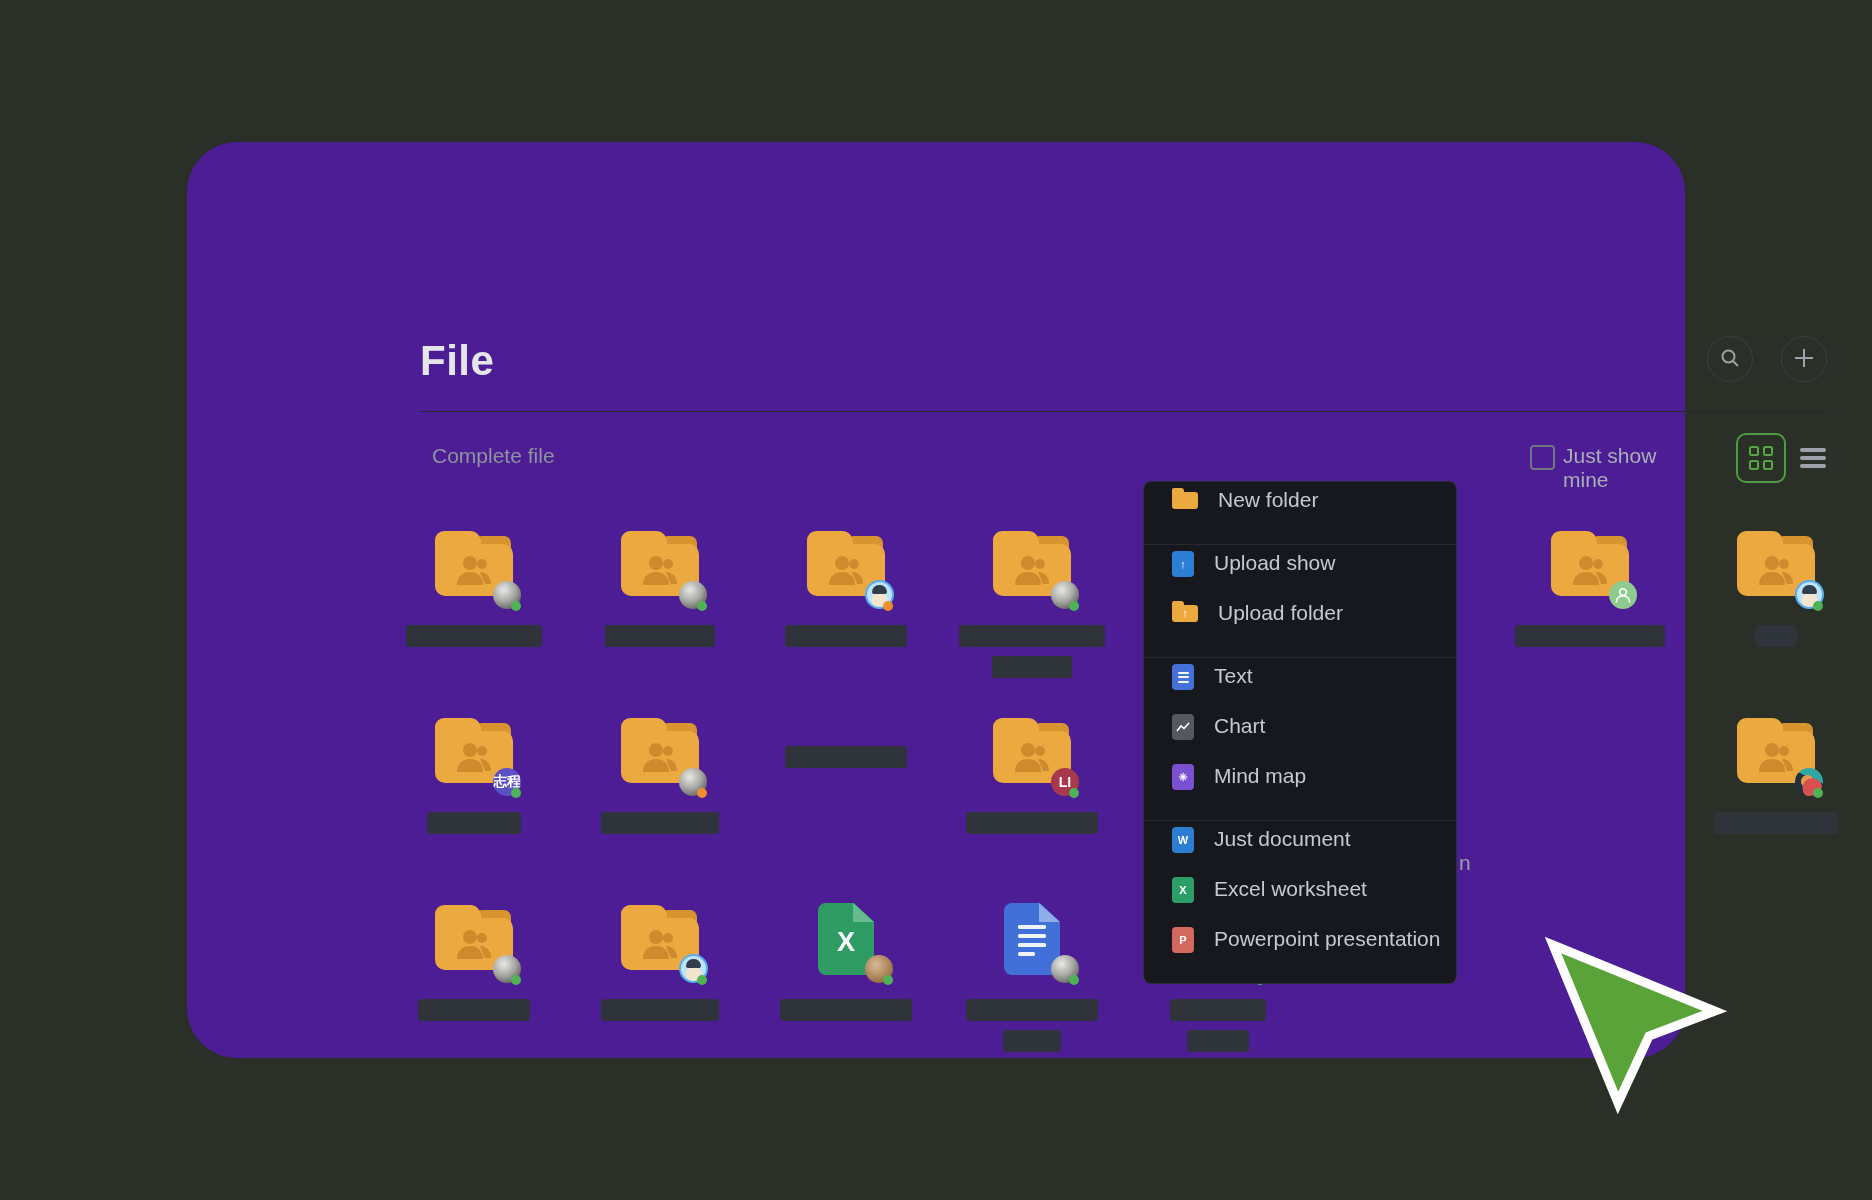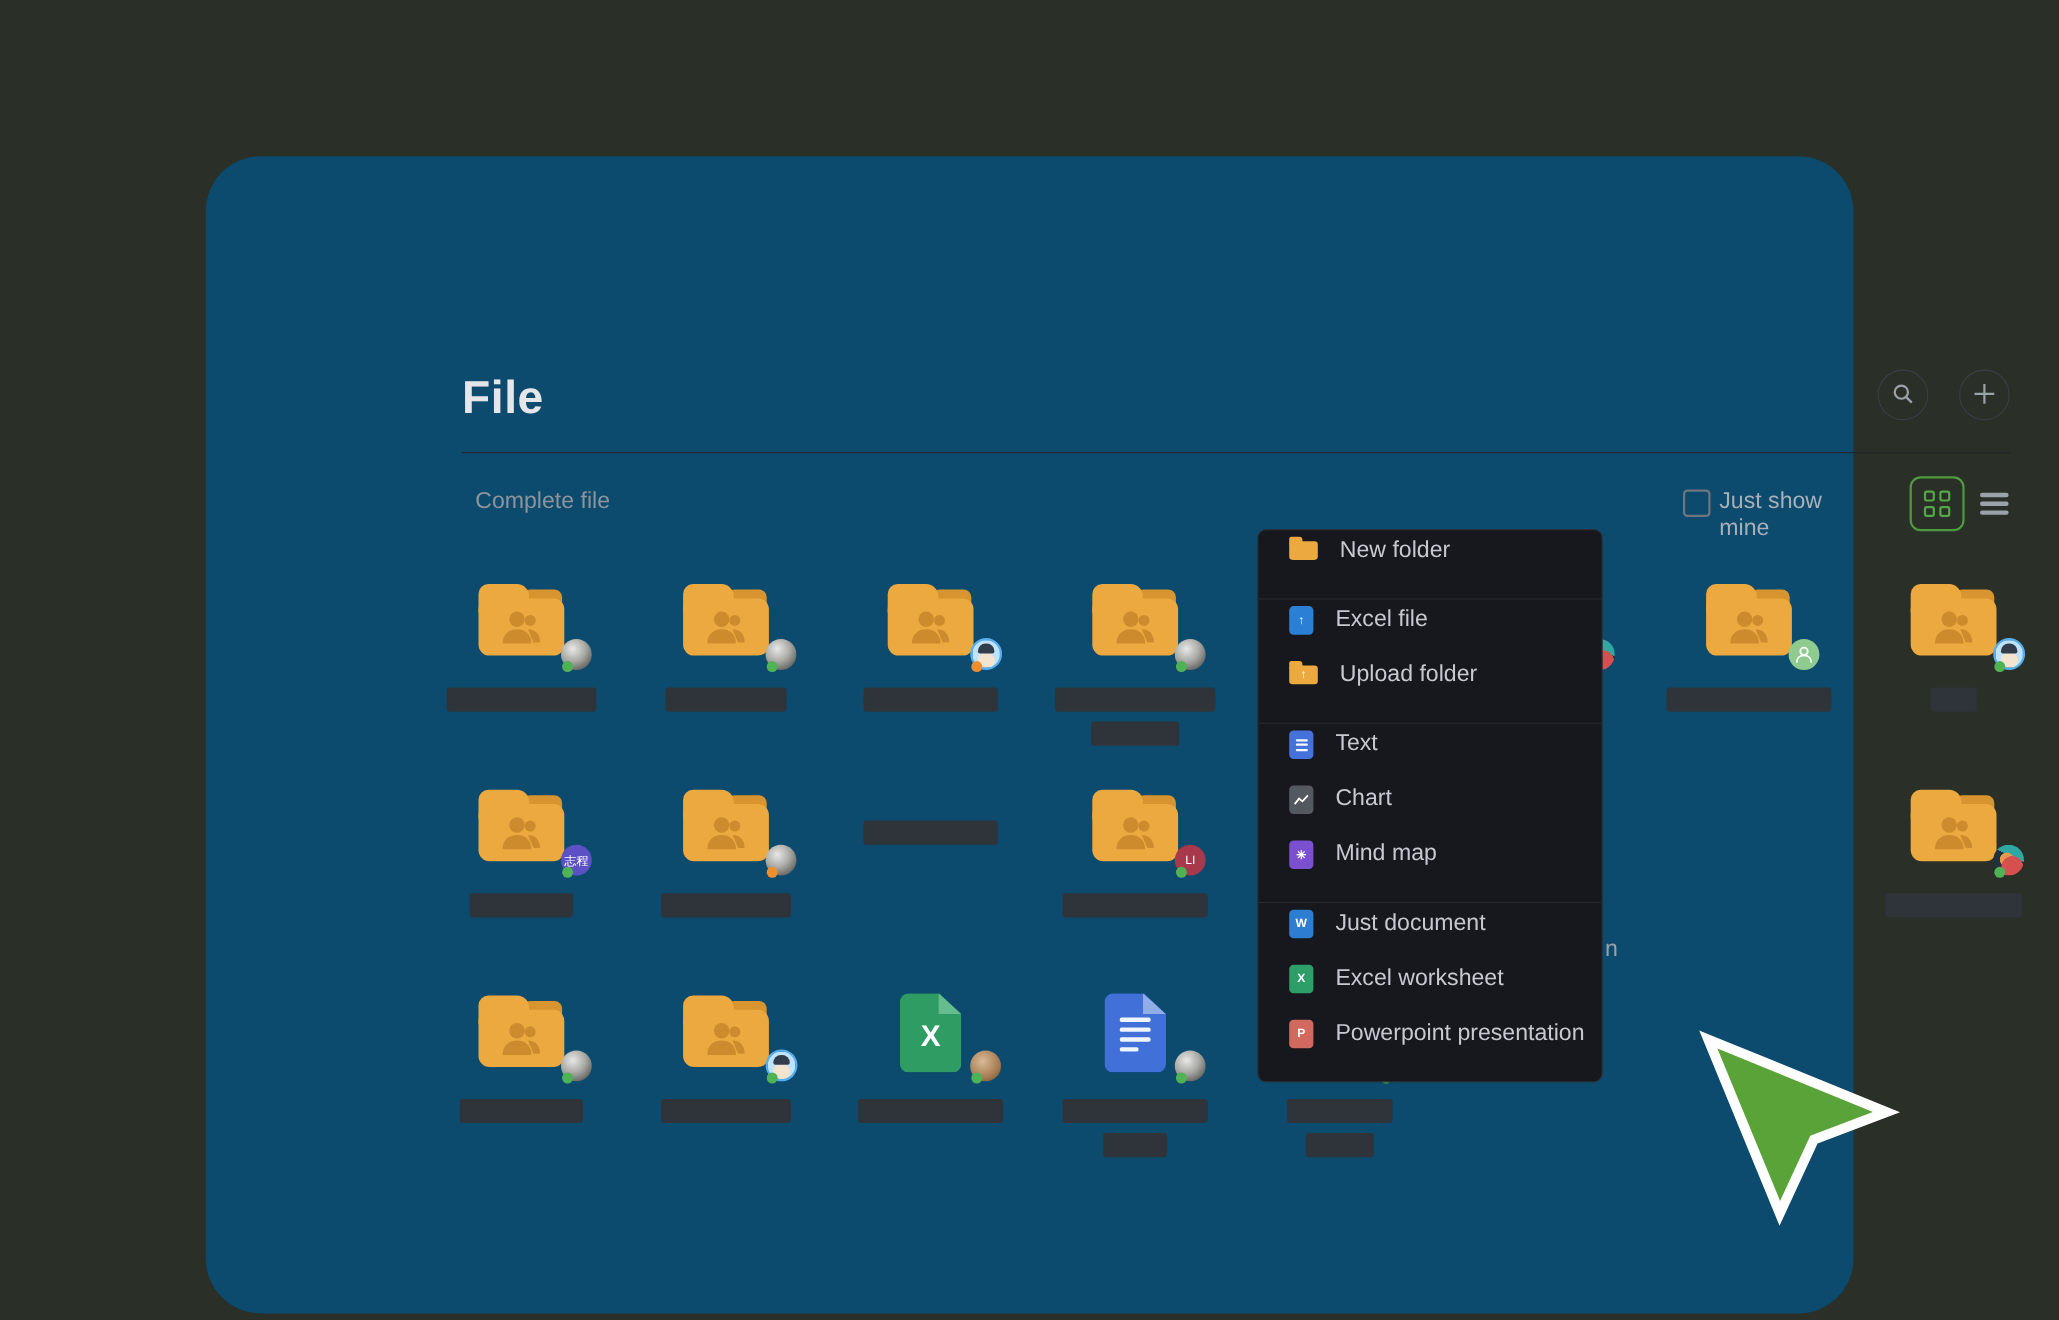--- a/index.html
+++ b/index.html
@@ -1,19 +1,19 @@
 <!DOCTYPE html>
 <html><head>
 <meta charset="utf-8">
 <style>
   html,body{margin:0;padding:0;background:#2A2F27;}
   body{width:1872px;height:1200px;position:relative;overflow:hidden;
        font-family:"Liberation Sans", sans-serif;}
-  .card{position:absolute;left:187px;top:142px;width:1498px;height:1052px;
-        background:#0c4a6e;border-radius:50px;}
+  .card{position:absolute;left:187px;top:142px;width:1498px;height:916px;
+        background:#4c1d95;border-radius:50px;}
   
   .title{position:absolute;left:233px;top:195px;font-size:42px;font-weight:bold;
          color:#E4E6E9;letter-spacing:.5px;}
   .hbtn{position:absolute;width:46px;height:46px;border-radius:50%;
         border:1.5px solid #3A3F45;top:194px;display:flex;align-items:center;
         justify-content:center;cursor:pointer;background:transparent;}
   .hbtn.search{left:1520px;} .hbtn.add{left:1594px;}
   .hdr-divider{position:absolute;left:233px;top:269px;width:1408px;height:1px;
         background:#23262B;}
   
@@ -48,23 +48,23 @@
   .icon-file .fold{position:absolute;top:0;right:0;width:21px;height:19px;
         clip-path:polygon(0 0,100% 100%,0 100%);}
   .icon-file.excel .fold{background:#66BB8F;}
   .icon-file.doc .fold{background:#8FAEE8;}
   .icon-file .letter{color:#fff;font-size:27px;font-weight:bold;margin-top:6px;}
   .doclines{width:28px;margin-top:8px;}
   .doclines i{display:block;height:3.5px;background:rgba(255,255,255,.92);
         border-radius:1.5px;margin-bottom:5.5px;}
   .doclines i:nth-child(4){width:17px;}
   
-  .avatar{position:absolute;left:50%;margin-left:36px;bottom:-13px;width:28px;height:28px;
+  .avatar{position:absolute;left:50%;margin-left:19px;bottom:-13px;width:28px;height:28px;
         border-radius:50%;display:flex;align-items:center;justify-content:center;
-        font-size:11px;color:#fff;overflow:hidden;}
+        font-size:14px;color:#fff;overflow:hidden;font-weight:bold;}
   .avatar.photo-gray{background:radial-gradient(circle at 38% 32%,#E8E8E6,#A8A8A4 45%,#62625E 80%,#4A4A46);}
   .avatar.photo-brown{background:radial-gradient(circle at 40% 35%,#D9BB97,#A67C52 60%,#6B4A2E);}
   .avatar.cartoon-blue{background:radial-gradient(circle at 50% 74%,#F2E4CF 34%,#BFE3FA 36%);
         border:2.5px solid #55AEF0;width:25px;height:25px;}
   .avatar.cartoon-blue::after{content:"";position:absolute;top:3px;left:5px;width:15px;height:9px;
         background:#313D4B;border-radius:7px 7px 2px 2px;}
   .avatar.cartoon-teal{background:
         radial-gradient(circle at 62% 72%,#D5504F 0 36%,transparent 38%),
         radial-gradient(circle at 44% 48%,#E8984C 0 28%,transparent 31%),
         linear-gradient(205deg,#2FA8A3 0 38%,#23313E 39%);}
@@ -531,21 +531,21 @@
           <span class="b"></span>
         </span>
         <span class="mlabel">New folder</span>
       </div>
     </div>
     <div class="menu-group">
       <div class="menu-item">
         <span class="mi" style="background:#2B7FD4">
           <span class="upglyph">↑</span>
         </span>
-        <span class="mlabel">Excel file</span>
+        <span class="mlabel">Upload show</span>
       </div>
       <div class="menu-item">
         <span class="mi-folder">
           <span class="t"></span>
           <span class="b">
             <span class="upglyph">↑</span>
           </span>
         </span>
         <span class="mlabel">Upload folder</span>
       </div>

